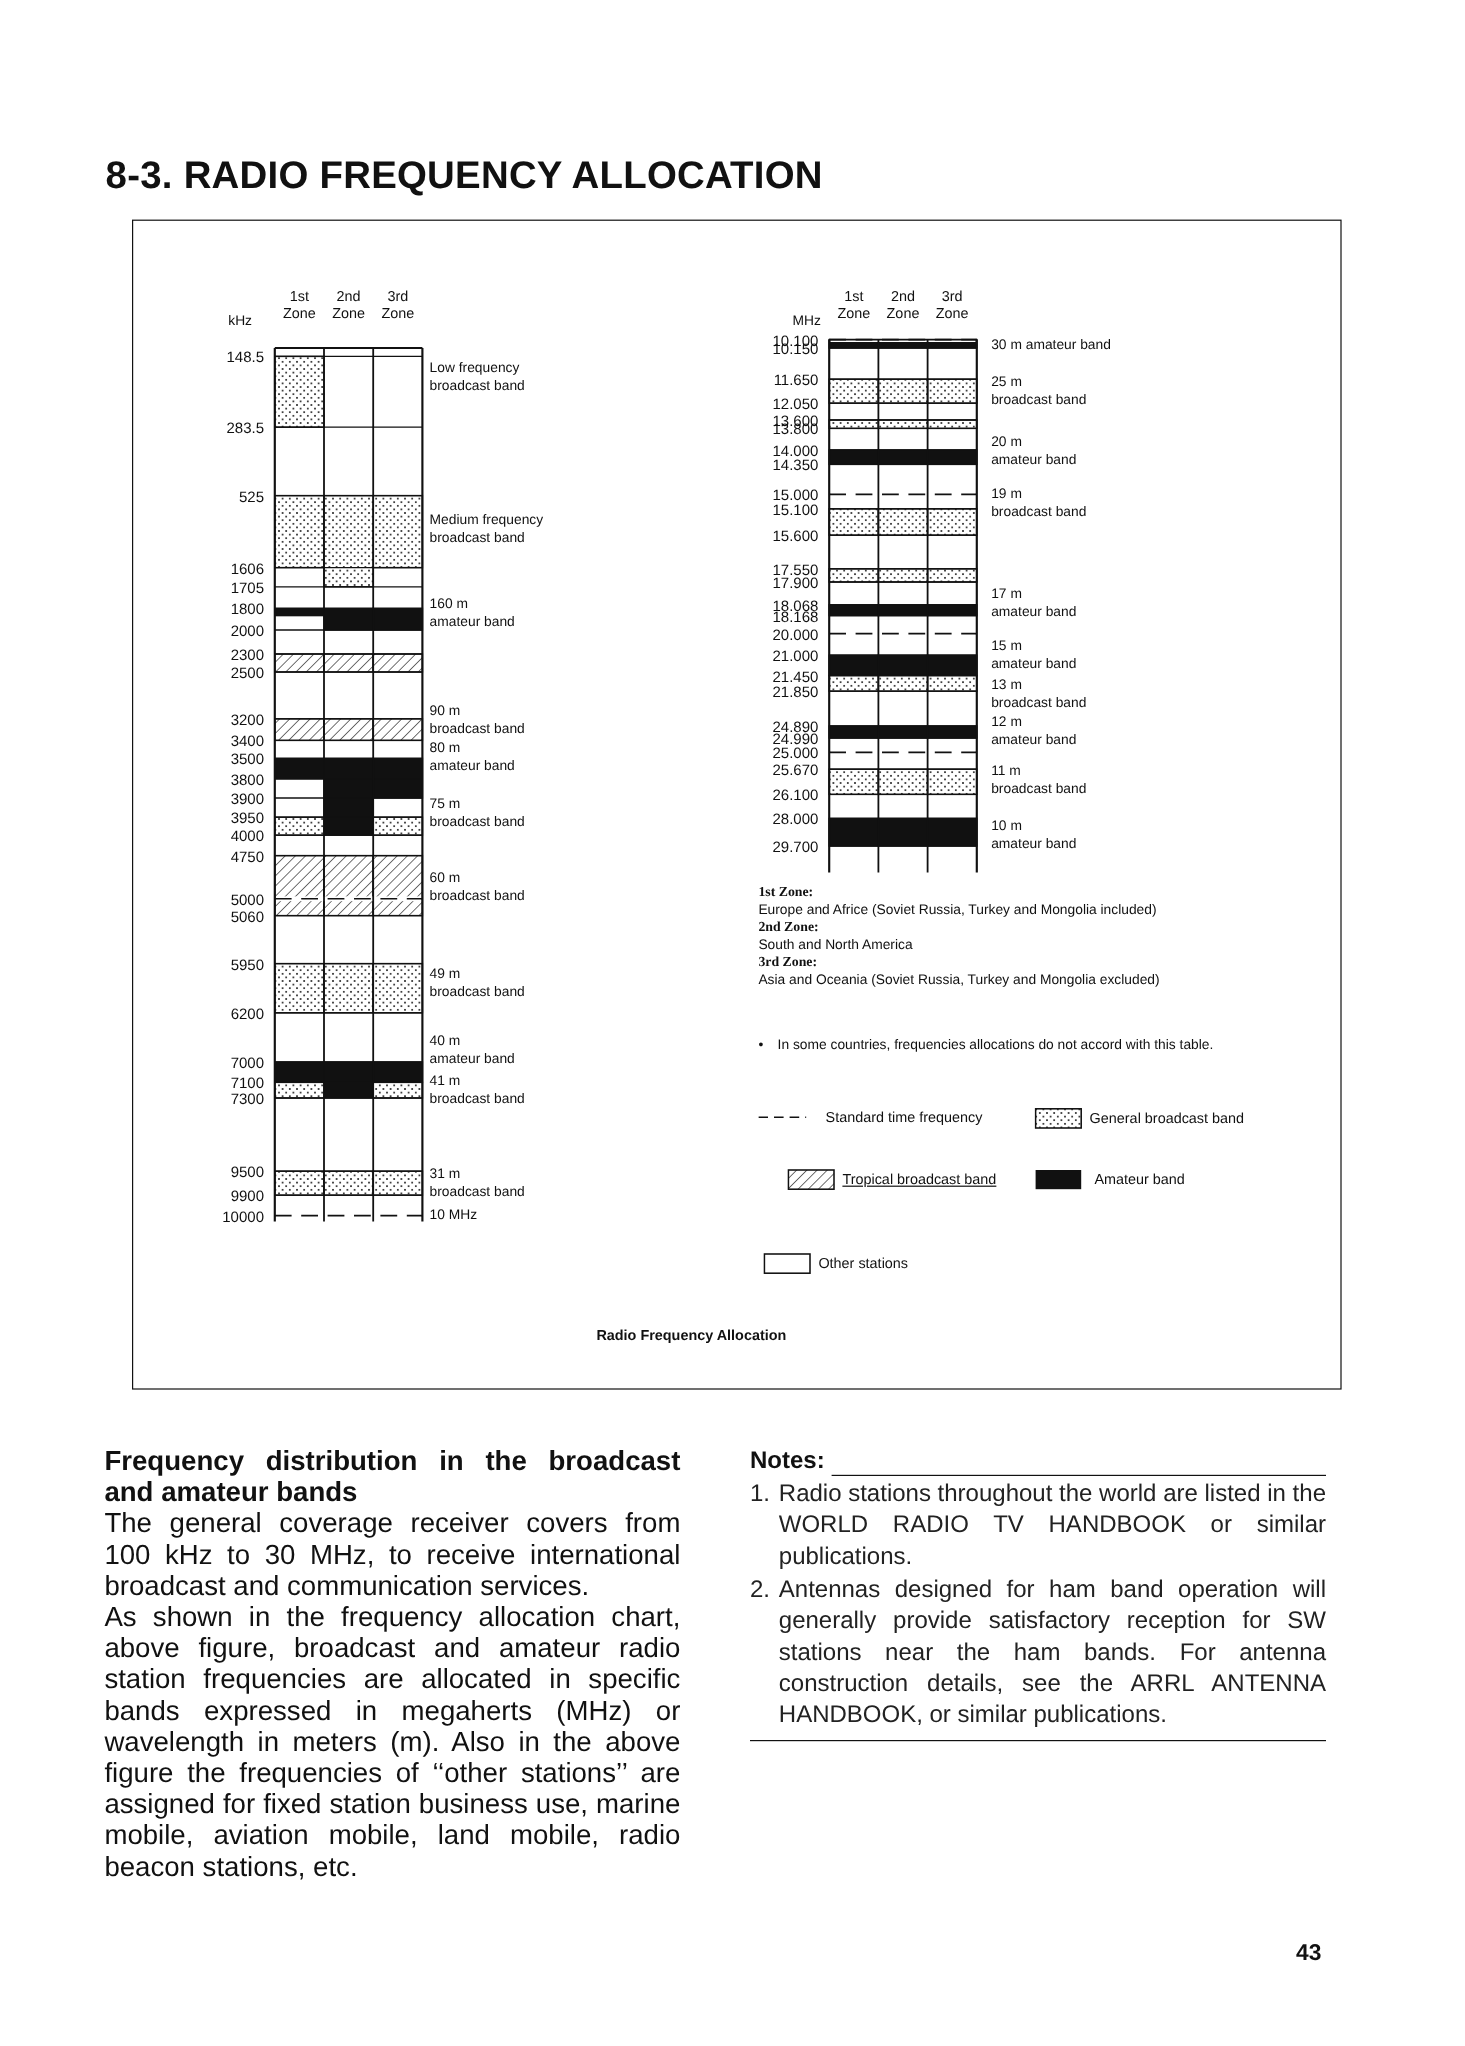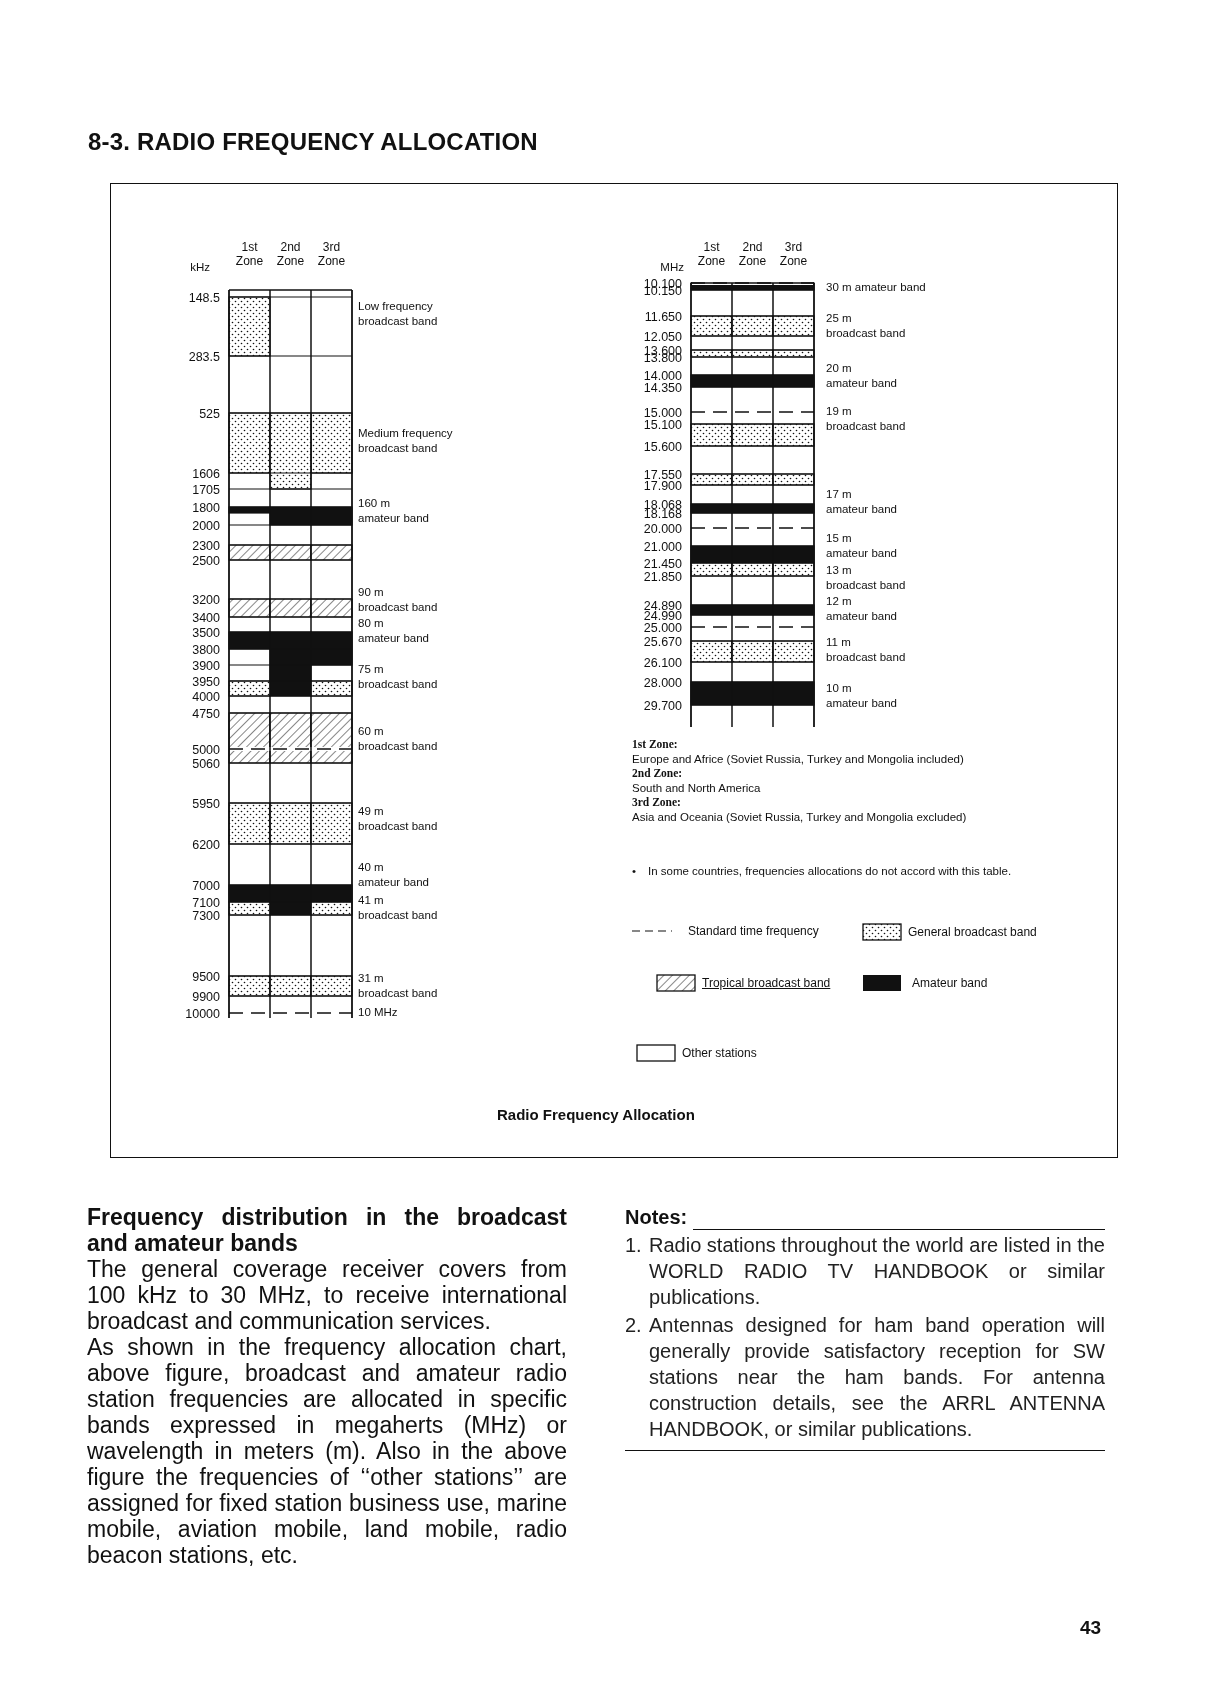--- a/index.html
+++ b/index.html
@@ -1,28 +1,28 @@
 <!DOCTYPE html>
 <html><head>
 <meta charset="utf-8">
 <style>
   html, body { margin: 0; padding: 0; background: #ffffff; }
   body { width: 1221px; height: 1705px; position: relative; overflow: hidden;
          font-family: "Liberation Sans", "DejaVu Sans", sans-serif; color: #111; }
   .abs { position: absolute; }
-  .section-title { left: 88px; top: 128px; font-size: 24px; font-weight: bold; letter-spacing: 0.2px; white-space: nowrap; }
+  .section-title { left: 88px; top: 128px; font-size: 32px; font-weight: bold; letter-spacing: 0.2px; white-space: nowrap; }
   .figure-frame { left: 110px; top: 183px; width: 1008px; height: 975px; border: 1.5px solid #111; box-sizing: border-box; }
   svg text { font-family: "Liberation Sans", "DejaVu Sans", sans-serif; fill: #111; }
   .zone-legend { left: 632px; top: 737px; width: 460px; font-size: 11.5px; line-height: 14.5px; }
   .zone-legend .zh { font-weight: bold; font-family: Liberation Serif, serif; }
   .footnote { left: 632px; top: 864px; width: 440px; font-size: 11.5px; line-height: 15px; }
   .footnote .bullet { position: absolute; left: 0; top: 0; }
   .footnote .ftxt { display: block; padding-left: 16px; }
   .legend-item { font-size: 12px; display: flex; align-items: center; white-space: nowrap; }
-  .fig-caption { left: 497px; top: 1106px; font-size: 15px; font-weight: bold; white-space: nowrap; }
+  .fig-caption { left: 497px; top: 1106px; font-size: 12px; font-weight: bold; white-space: nowrap; }
   .body-col { left: 87px; top: 1204px; width: 480px; font-size: 23px; line-height: 26px; }
   .body-col .heading { font-weight: bold; text-align: justify; text-align-last: left; }
   .body-col p { margin: 0; text-align: justify; }
   .notes-col { left: 625px; top: 1204px; width: 480px; font-size: 20px; line-height: 26px; }
   .notes-title { font-weight: bold; display: flex; align-items: flex-end; }
   .notes-title .rule { flex: 1; border-bottom: 1.5px solid #111; margin-left: 6px; height: 14px; }
   .notes-list { margin: 2px 0 0 0; padding: 0; list-style: none; }
   .notes-list li { position: relative; padding-left: 24px; text-align: justify; color: #222; }
   .notes-list li .num { position: absolute; left: 0; top: 0; }
   .notes-bottom-rule { border-bottom: 1.5px solid #111; margin-top: 8px; }

